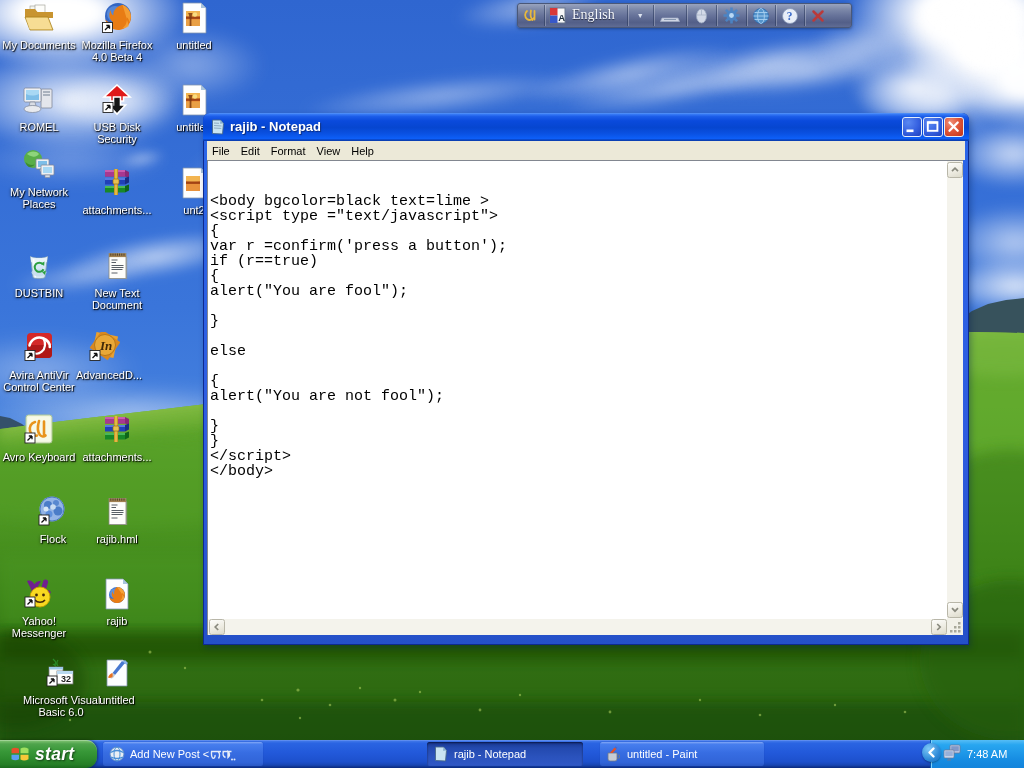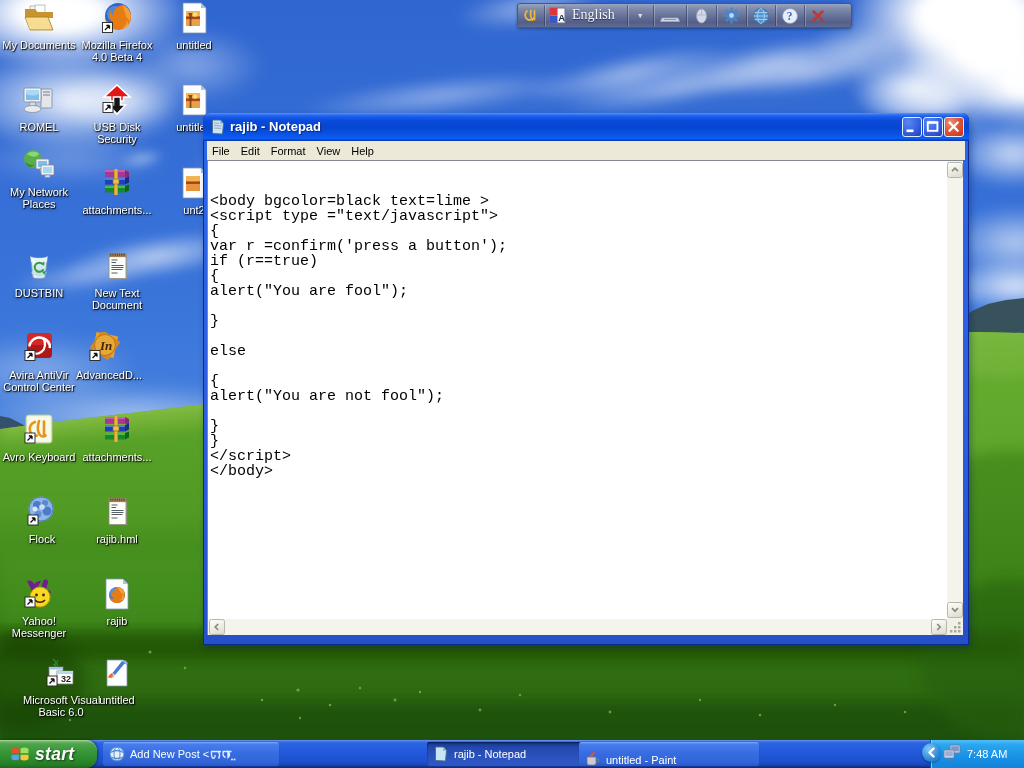--- a/index.html
+++ b/index.html
@@ -355,21 +355,21 @@
     <rect x="4" y="19" width="20" height="6.5" fill="#188828"></rect>
     <rect x="4" y="19" width="20" height="2" fill="#48B858"></rect>
     <path d="M24 19 l4-1.5 v6 l-4 2 Z" fill="#0E6618"></path>
     <rect x="13" y="2" width="4" height="26" fill="#C89828"></rect>
     <rect x="14.2" y="2" width="1.6" height="26" fill="#E8C050"></rect>
     <rect x="12" y="12" width="6" height="5" rx="1" fill="#E8C050" stroke="#907018" stroke-width=".7"></rect>
   </svg>
         <div class="cap">attachments...</div>
       </div>
 
-  <div class="ico" style="left:4px;top:496px;text-align:center;">
+  <div class="ico" style="left:15px;top:496px;text-align:center;">
         <svg width="32" height="32" viewBox="0 0 32 32">
     <circle cx="15" cy="13" r="12.5" fill="#93B4E6"></circle>
     <circle cx="11" cy="9" r="4" fill="#4A7CC8"></circle>
     <circle cx="19" cy="7" r="3" fill="#5888D0"></circle>
     <circle cx="21" cy="15" r="4.5" fill="#4A7CC8"></circle>
     <circle cx="12" cy="18" r="3.5" fill="#5E90DC"></circle>
     <circle cx="9" cy="13" r="2.5" fill="#D8E6F6"></circle>
     <circle cx="16" cy="11" r="2.8" fill="#C8DCF2"></circle>
     <circle cx="15" cy="13" r="12" fill="none" stroke="#3A6AB8" stroke-width=".8"></circle>
     <rect x="2" y="19" width="10" height="10" fill="#fff" stroke="#222" stroke-width=".9"></rect>
@@ -589,21 +589,21 @@
   <div id="taskbar">
     <div id="startbtn">
       <svg width="20" height="20" viewBox="0 0 20 20" style="margin-left:10px;flex:none;">
         <path d="M1.5 4.8 C4 3.2 6.3 3.3 9 4.7 L9 9.3 L1.5 9.3 Z" fill="#E8502A"></path>
         <path d="M10.5 4.6 C13 3.3 15.5 3.2 18.5 4.8 L18.5 9.3 L10.5 9.3 Z" fill="#9FE060"></path>
         <path d="M1.5 10.7 L9 10.7 L9 15.3 C6.3 16.7 4 16.6 1.5 15.2 Z" fill="#5A9FF0"></path>
         <path d="M10.5 10.7 L18.5 10.7 L18.5 15.2 C15.5 16.8 13 16.9 10.5 15.4 Z" fill="#F8C838"></path>
       </svg>
       <span class="stxt">start</span>
     </div>
-    <div class="task" style="left:103px;width:176px;">
+    <div class="task" style="left:103px;width:160px;">
       <svg class="ticn" width="16" height="16" viewBox="0 0 16 16">
         <circle cx="8" cy="8" r="7" fill="#E8EEF4"></circle>
         <circle cx="8" cy="8" r="7" fill="none" stroke="#5A88C8" stroke-width="1"></circle>
         <path d="M1.5 6.5 c4-2.5 9-2.5 13 0 M2 11 c4 2 8 2 12 0" stroke="#4A90D8" stroke-width="1.3" fill="none"></path>
         <ellipse cx="8" cy="8" rx="3" ry="7" fill="none" stroke="#4A90D8" stroke-width="1"></ellipse>
       </svg>
         <span>Add New Post &lt; </span>
         <svg width="26" height="13" viewBox="0 0 26 13" style="margin:2px 0 0 1px;">
           <g fill="none" stroke="#E4ECF8" stroke-width="1.4">
             <path d="M1 2.5 h10 M1.5 2.5 c0 3-.5 5 1 6.5 c1.5 1 3-1 2.5-3 M8 2.5 c2 1.5 2 5 .5 7"></path>
@@ -615,21 +615,21 @@
           </g>
         </svg>
       </div>
     <div class="task active" style="left:427px;width:156px;">
       <svg class="ticn" width="16" height="16" viewBox="0 0 16 16">
         <path d="M2.5 1 L10.5 1 L13.5 4.5 L12.5 15 L2.5 14.5 Z" fill="#C9E4F2" stroke="#4A6A8A" stroke-width="0.9"></path>
         <path d="M10.5 1 L13.5 4.5 L10 4.8 Z" fill="#86AECC"></path>
       </svg>
         <span>rajib - Notepad</span>
       </div>
-    <div class="task" style="left:579px;width:180px;align-items:flex-end;">
+    <div class="task" style="left:600px;width:164px;">
       <svg class="ticn" width="16" height="16" viewBox="0 0 16 16">
         <path d="M2 7 h9 v6 a2 2 0 0 1 -2 2 H4 a2 2 0 0 1 -2 -2 Z" fill="#C8CCD4" stroke="#70788A" stroke-width=".8"></path>
         <path d="M11 9 h2.5 v3 H11" fill="none" stroke="#70788A" stroke-width="1"></path>
         <path d="M4 7 L8.5 1.5 l2 1.5 L6.5 7z" fill="#E85020"></path>
         <path d="M8.5 1.5 l2 1.5 1-1.2 -2-1.5z" fill="#4868C8"></path>
       </svg>
         <span>untitled - Paint</span>
       </div>
     <div id="systray">
       <div id="clock">7:48 AM</div>

